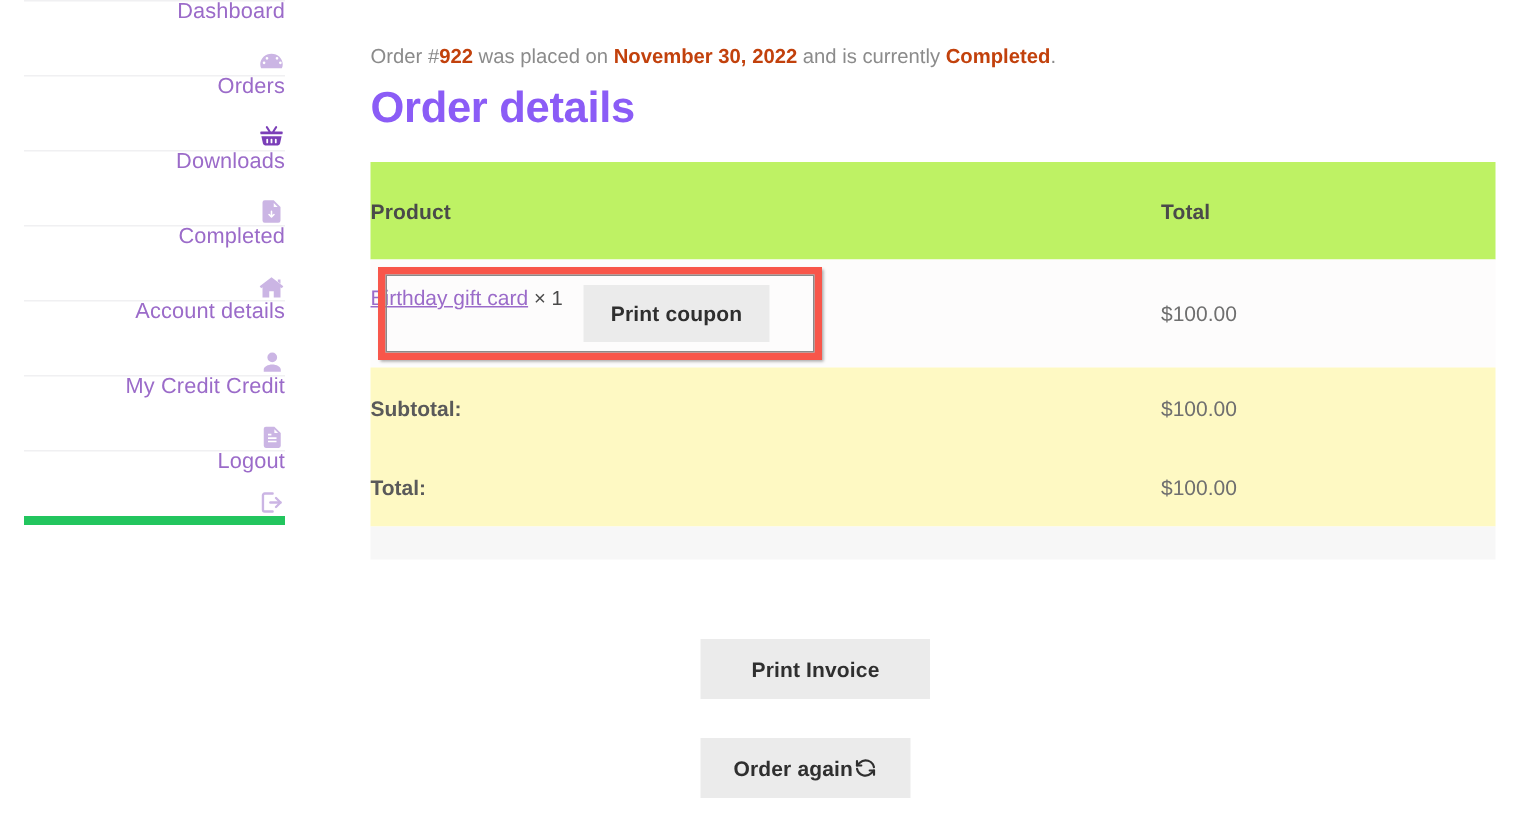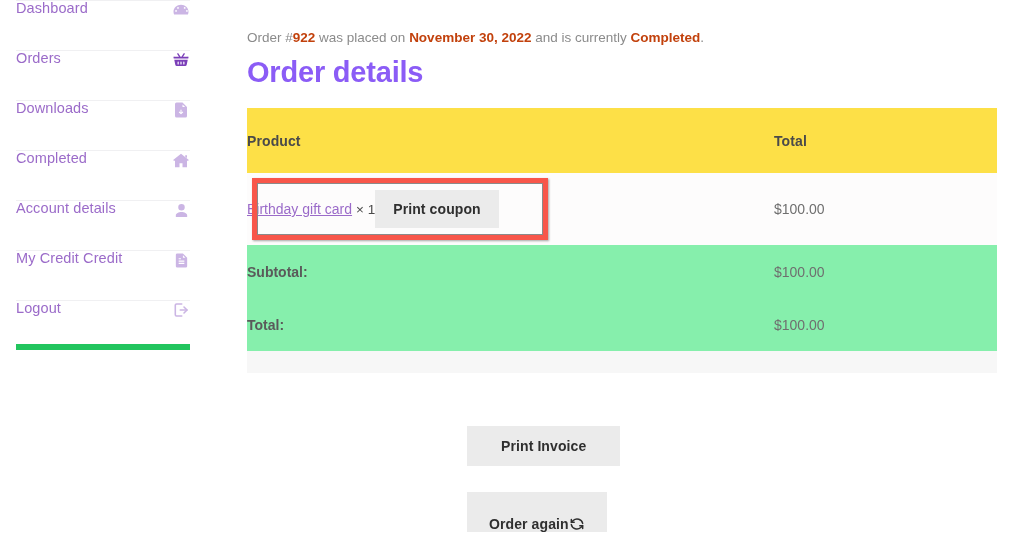--- a/index.html
+++ b/index.html
@@ -30,23 +30,24 @@
     margin: 0;
     padding: 0;
   }
   .nav-item {
     position: relative;
     height: 50px;
     margin-left: 16px;
     margin-right: 30px;
     border-top: 1px solid #f0f0f2;
     display: flex;
-    align-items: flex-start;
+    align-items: flex-end;
     justify-content: space-between;
     box-sizing: border-box;
+    flex-direction: column;
   }
   .nav-item:last-child {
     border-bottom: 6px solid #22c55e;
   }
   .nav-label {
     font-size: 14.5px;
     color: #9b6bc9;
     letter-spacing: 0.1px;
     line-height: 1;
   }
@@ -104,54 +105,54 @@
     table-layout: fixed;
   }
   #order-table th, #order-table td {
     text-align: left;
     padding: 0;
     vertical-align: middle;
   }
   .col-product { width: 527px; }
   .col-total { width: 223px; }
 
-  .thead-row { height: 65px; background: #fde047; }
+  .thead-row { height: 65px; background: #bef264; }
   .thead-row th {
     font-size: 14px;
     font-weight: 700;
     color: #4a4a4a;
     padding-left: 20px;
     letter-spacing: 0.1px;
   }
 
   .product-row { height: 72px; background: #fdfcfc; }
   .product-row td { padding-left: 20px; }
 
-  .totals-row { height: 53px; background: #86efac; }
+  .totals-row { height: 53px; background: #fef9c3; }
   .totals-row th {
     font-size: 14px;
     font-weight: 700;
     color: #5a5a5a;
     padding-left: 20px;
   }
   .totals-row td {
     font-size: 14px;
     color: #6f6f6f;
     padding-left: 20px;
   }
   .totals-spacer { height: 22px; background: #f7f7f7; }
 
   .amount {
     font-size: 14px;
     color: #6f6f6f;
   }
 
   .product-cell-inner {
     display: flex;
-    align-items: center;
+    gap: 14px;
   }
   .product-link {
     color: #9b6bc9;
     text-decoration: underline;
     font-size: 14px;
   }
   .product-qty {
     font-size: 13.5px;
     color: #4a4a4a;
     margin-left: 4px;
@@ -213,21 +214,20 @@
     height: 40px;
     padding: 0 34px;
   }
   #order-again-button {
     position: absolute;
     left: 247px;
     top: 492px;
     height: 40px;
     padding: 0 22px;
     gap: 0;
-    align-items: flex-end;
   }
   #order-again-button svg { display: block; }
 </style>
 </head>
 <body>
 
 <nav id="sidebar">
   <ul class="nav-list">
 
     <li class="nav-item">

